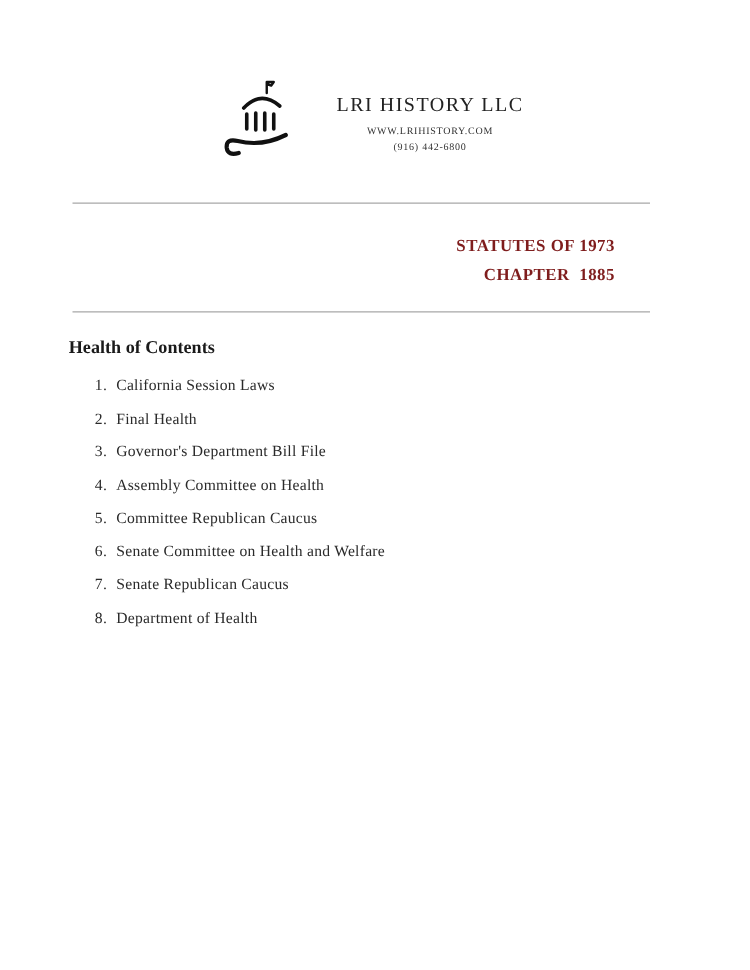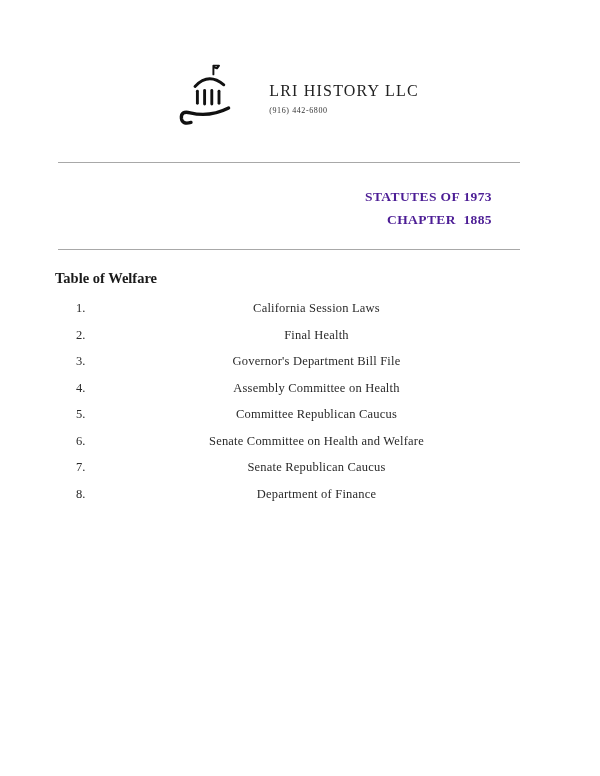--- a/index.html
+++ b/index.html
@@ -25,21 +25,21 @@
     align-items: center;
     gap: 26px;
     margin-left: -10px;
   }
   .logo {
     width: 72px;
     height: 80px;
     flex: 0 0 auto;
   }
   .company-block {
-    text-align: left;
+    text-align: center;
   }
   .company-name {
     font-size: 16px;
     letter-spacing: 1.2px;
     color: #222;
     margin-bottom: 5px;
   }
   .contact-line {
     font-size: 8px;
     letter-spacing: 0.6px;
@@ -58,21 +58,21 @@
   
   .reference {
     margin: 22px 108px 0 0;
     text-align: right;
   }
   .reference-line {
     font-weight: bold;
     font-size: 13.5px;
     line-height: 23px;
     letter-spacing: 0.4px;
-    color: #4c1d95;
+    color: #7f1d1d;
     white-space: pre-wrap;
   }
   
   .toc {
     margin: 20px 60px 0 55px;
   }
   .toc-title {
     font-weight: bold;
     font-size: 14.5px;
     color: #1a1a1a;
@@ -81,21 +81,20 @@
   .toc-list {
     margin: 0;
     padding-left: 34px;
     font-size: 12.5px;
     color: #2a2a2a;
   }
   .toc-list li {
     margin-bottom: 11.5px;
     padding-left: 4px;
     letter-spacing: 0.2px;
-    text-align: center;
   }
 </style>
 </head>
 <body>
 
 <div class="page">
 
   <div class="header">
     <span class="logo">
       <svg viewBox="0 0 90 100" width="72" height="80" aria-hidden="true">
@@ -109,40 +108,41 @@
           <path d="M42 38 v17" stroke-width="3.6"></path>
           <path d="M51 38 v17" stroke-width="3.6"></path>
           <path d="M60 39 v15" stroke-width="3.6"></path>
 
           <path d="M72 60 Q48 72 24 66 Q12 63 13 73 Q14 81 25 78" stroke-width="4.2"></path>
         </g>
       </svg>
     </span>
     <div class="company-block">
       <div class="company-name">LRI HISTORY LLC</div>
+      <div class="contact-line">WWW.LRIHISTORY.COM</div>
       <div class="contact-line">(916) 442-6800</div>
     </div>
   </div>
 
   <hr class="rule rule-1">
 
   <div class="reference">
     <div class="reference-line">STATUTES OF 1973</div>
     <div class="reference-line">CHAPTER  1885</div>
   </div>
 
   <hr class="rule rule-2">
 
   <div class="toc">
-    <div class="toc-title">Table of Welfare</div>
+    <div class="toc-title">Health of Contents</div>
     <ol class="toc-list">
       <li>California Session Laws</li>
       <li>Final Health</li>
       <li>Governor's Department Bill File</li>
       <li>Assembly Committee on Health</li>
       <li>Committee Republican Caucus</li>
       <li>Senate Committee on Health and Welfare</li>
       <li>Senate Republican Caucus</li>
-      <li>Department of Finance</li>
+      <li>Department of Health</li>
     </ol>
   </div>
 
 </div>
 
 </body></html>

